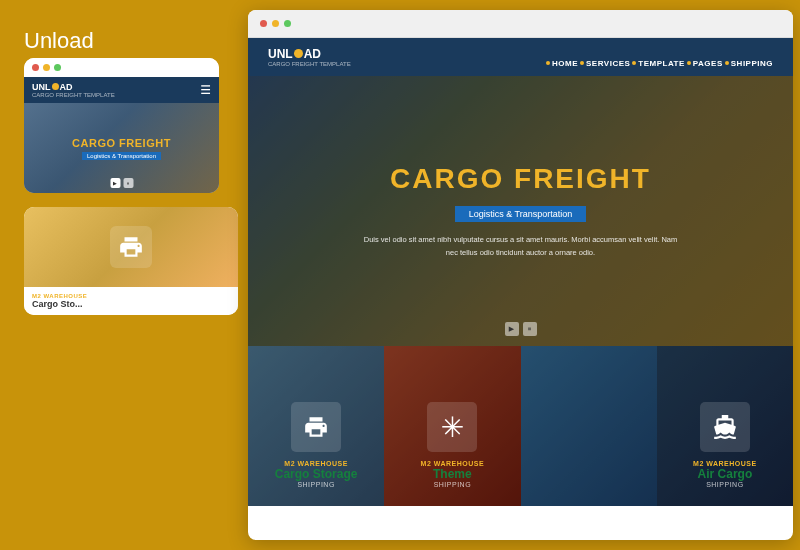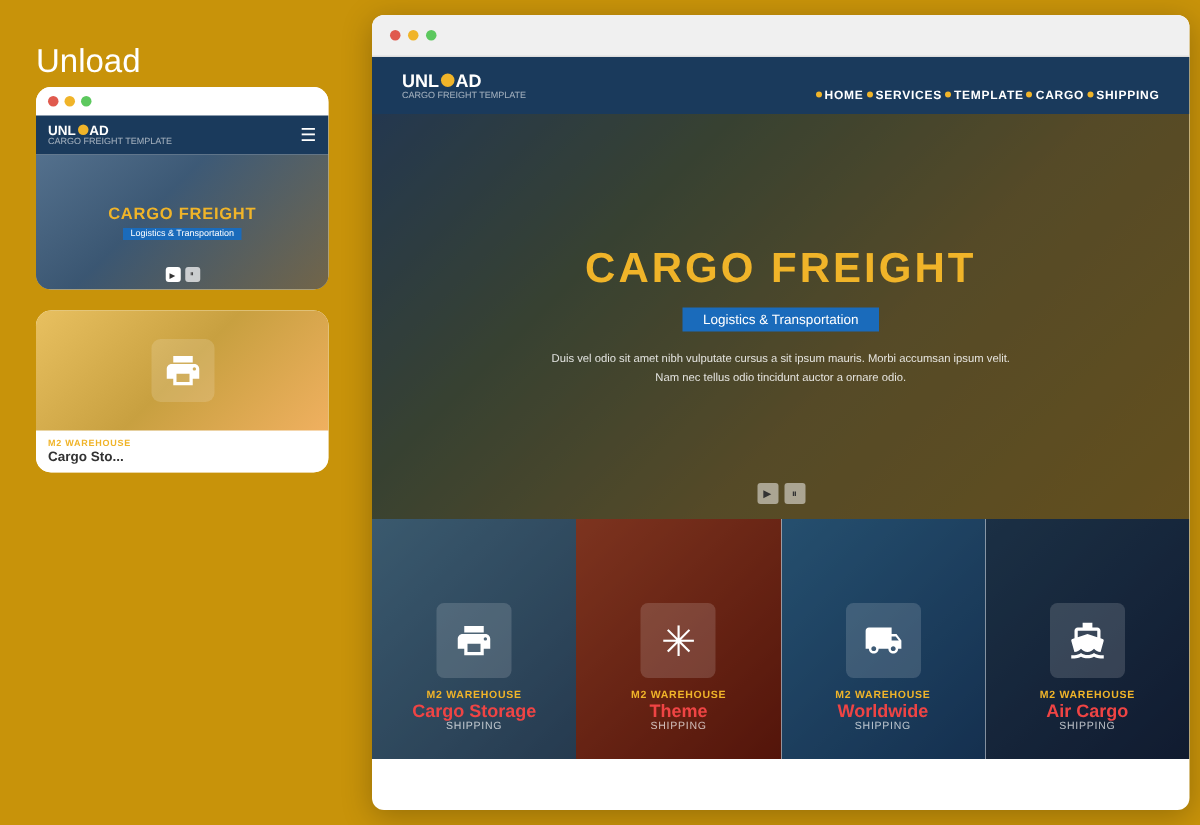--- a/index.html
+++ b/index.html
@@ -152,21 +152,21 @@
       font-size: 5px;
       color: #333;
     }
     .ctrl-btn.active { background: #fff; }
 
     
     .mobile-service-card {
       background: #fff;
       border-radius: 10px;
       overflow: hidden;
-      width: 195px;
+      width: 214px;
     }
 
     .mobile-card-img {
       background: linear-gradient(135deg, #e8c060 0%, #c8a040 50%, #f0b060 100%);
       height: 80px;
       display: flex;
       flex-direction: column;
       align-items: center;
       justify-content: center;
       position: relative;
@@ -416,21 +416,21 @@
       font-size: 7px;
       color: #f0b429;
       font-weight: 600;
       letter-spacing: 0.5px;
       text-transform: uppercase;
     }
 
     .svc-title {
       font-size: 12px;
       font-weight: 700;
-      color: #ef4444;
+      color: #15803d;
     }
 
     .svc-sub {
       font-size: 7px;
       color: rgba(255,255,255,0.7);
       text-transform: uppercase;
       letter-spacing: 0.5px;
     }
 
     
@@ -513,33 +513,33 @@
       </div>
     </div>
     <div class="nav-links">
       <span class="nav-dot"></span>
       <span class="nav-link">HOME</span>
       <span class="nav-dot"></span>
       <span class="nav-link">SERVICES</span>
       <span class="nav-dot"></span>
       <span class="nav-link">TEMPLATE</span>
       <span class="nav-dot"></span>
-      <span class="nav-link">CARGO</span>
+      <span class="nav-link">PAGES</span>
       <span class="nav-dot"></span>
       <span class="nav-link">SHIPPING</span>
     </div>
   </div>
 
   <div class="hero-section">
     <div class="hero-bg"></div>
     <div class="hero-bg-overlay"></div>
     <div class="hero-content">
       <div class="hero-title">CARGO FREIGHT</div>
       <div class="hero-badge">Logistics &amp; Transportation</div>
-      <div class="hero-text">Duis vel odio sit amet nibh vulputate cursus a sit ipsum mauris. Morbi accumsan ipsum velit. Nam nec tellus odio tincidunt auctor a ornare odio.</div>
+      <div class="hero-text">Duis vel odio sit amet nibh vulputate cursus a sit amet mauris. Morbi accumsan velit velit. Nam nec tellus odio tincidunt auctor a ornare odio.</div>
     </div>
     <div class="hero-controls">
       <div class="hero-ctrl">▶</div>
       <div class="hero-ctrl">⏸</div>
     </div>
   </div>
 
   <div class="services-grid">
 
     <div class="service-card">
@@ -566,30 +566,20 @@
         </div>
         <div class="svc-tag">M2 Warehouse</div>
         <div class="svc-title">Theme</div>
         <div class="svc-sub">SHIPPING</div>
       </div>
     </div>
 
     <div class="service-card">
       <div class="svc-bg"></div>
       <div class="svc-overlay"></div>
-      <div class="svc-content">
-        <div class="svc-icon-wrap">
-          <svg class="icon-truck" viewBox="0 0 24 24">
-            <path d="M20 8h-3V4H3c-1.1 0-2 .9-2 2v11h2c0 1.66 1.34 3 3 3s3-1.34 3-3h6c0 1.66 1.34 3 3 3s3-1.34 3-3h2v-5l-3-4zM6 18.5c-.83 0-1.5-.67-1.5-1.5S5.17 15.5 6 15.5s1.5.67 1.5 1.5S6.83 18.5 6 18.5zm13.5-9l1.96 2.5H17V9.5h2.5zm-1.5 9c-.83 0-1.5-.67-1.5-1.5s.67-1.5 1.5-1.5 1.5.67 1.5 1.5-.67 1.5-1.5 1.5z"></path>
-          </svg>
-        </div>
-        <div class="svc-tag">M2 Warehouse</div>
-        <div class="svc-title">Worldwide</div>
-        <div class="svc-sub">SHIPPING</div>
-      </div>
     </div>
 
     <div class="service-card">
       <div class="svc-bg"></div>
       <div class="svc-overlay"></div>
       <div class="svc-content">
         <div class="svc-icon-wrap">
           <svg class="icon-ship" viewBox="0 0 24 24">
             <path d="M20 21c-1.39 0-2.78-.47-4-1.32-2.44 1.71-5.56 1.71-8 0C6.78 20.53 5.39 21 4 21H2v2h2c1.38 0 2.74-.35 4-.99 2.52 1.29 5.48 1.29 8 0 1.26.65 2.62.99 4 .99h2v-2h-2zM3.95 19H4c1.6 0 3.02-.88 4-2 .98 1.12 2.4 2 4 2s3.02-.88 4-2c.98 1.12 2.4 2 4 2h.05l1.89-6.68c.08-.26.06-.54-.06-.78s-.34-.42-.6-.5L20 10.62V6c0-1.1-.9-2-2-2h-3V1H9v3H6c-1.1 0-2 .9-2 2v4.62l-1.29.42c-.26.08-.48.26-.6.5s-.14.52-.06.78L3.95 19zM6 6h12v3.97L12 8 6 9.97V6z"></path>
           </svg>

